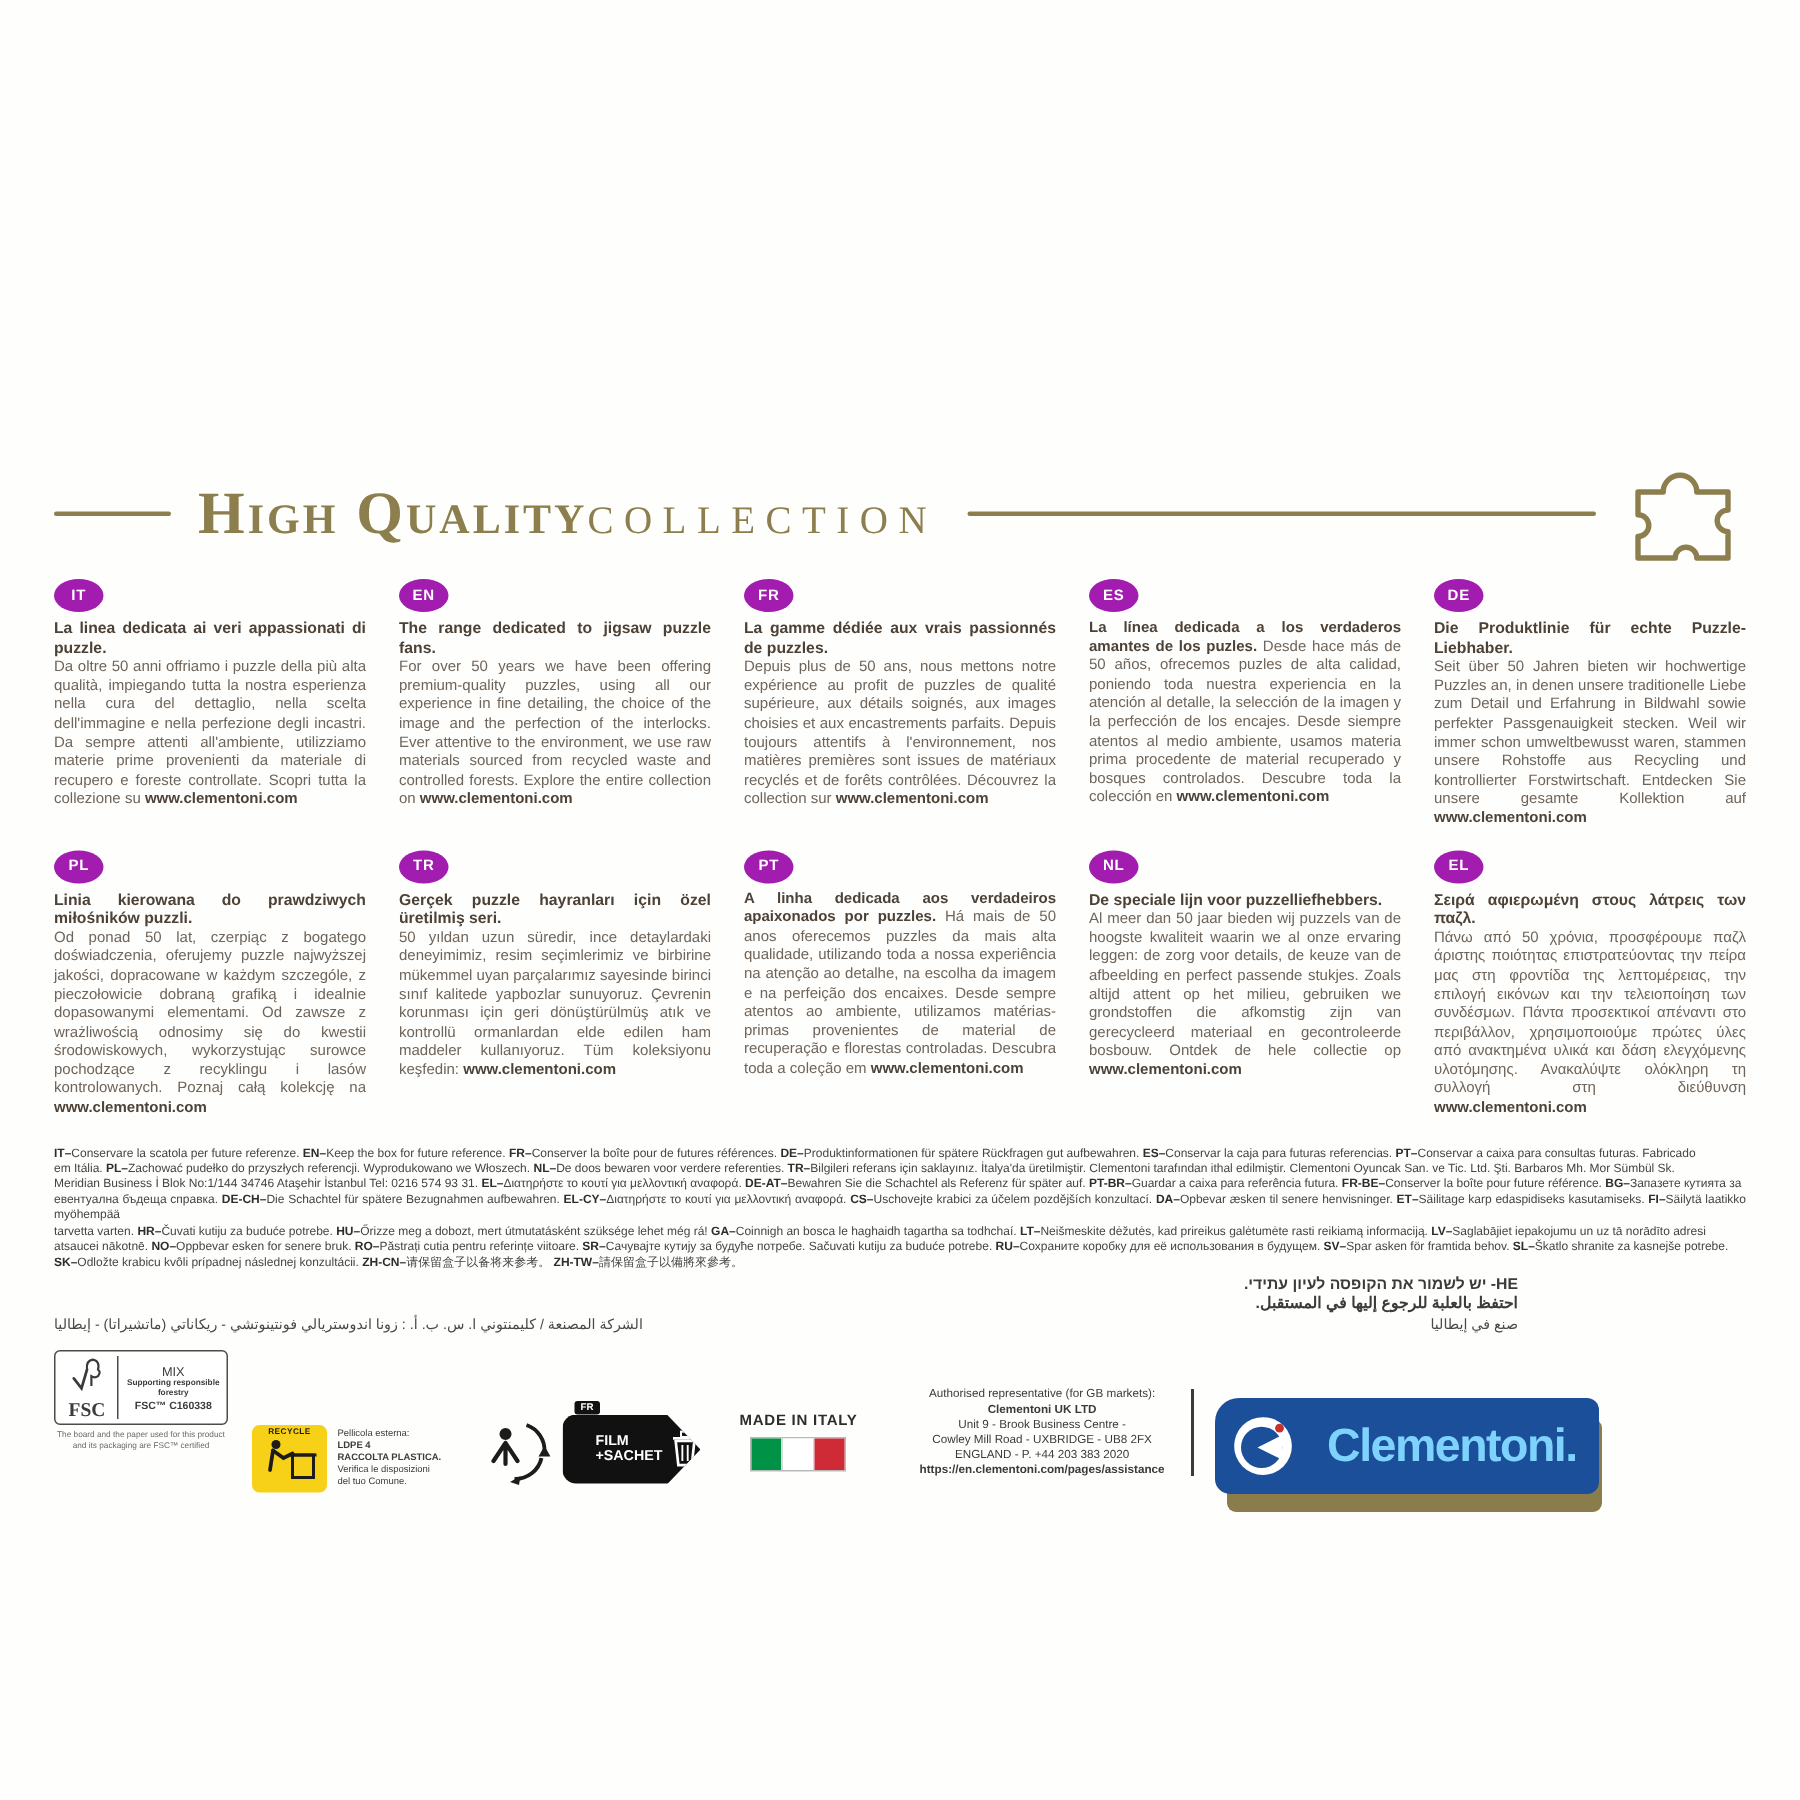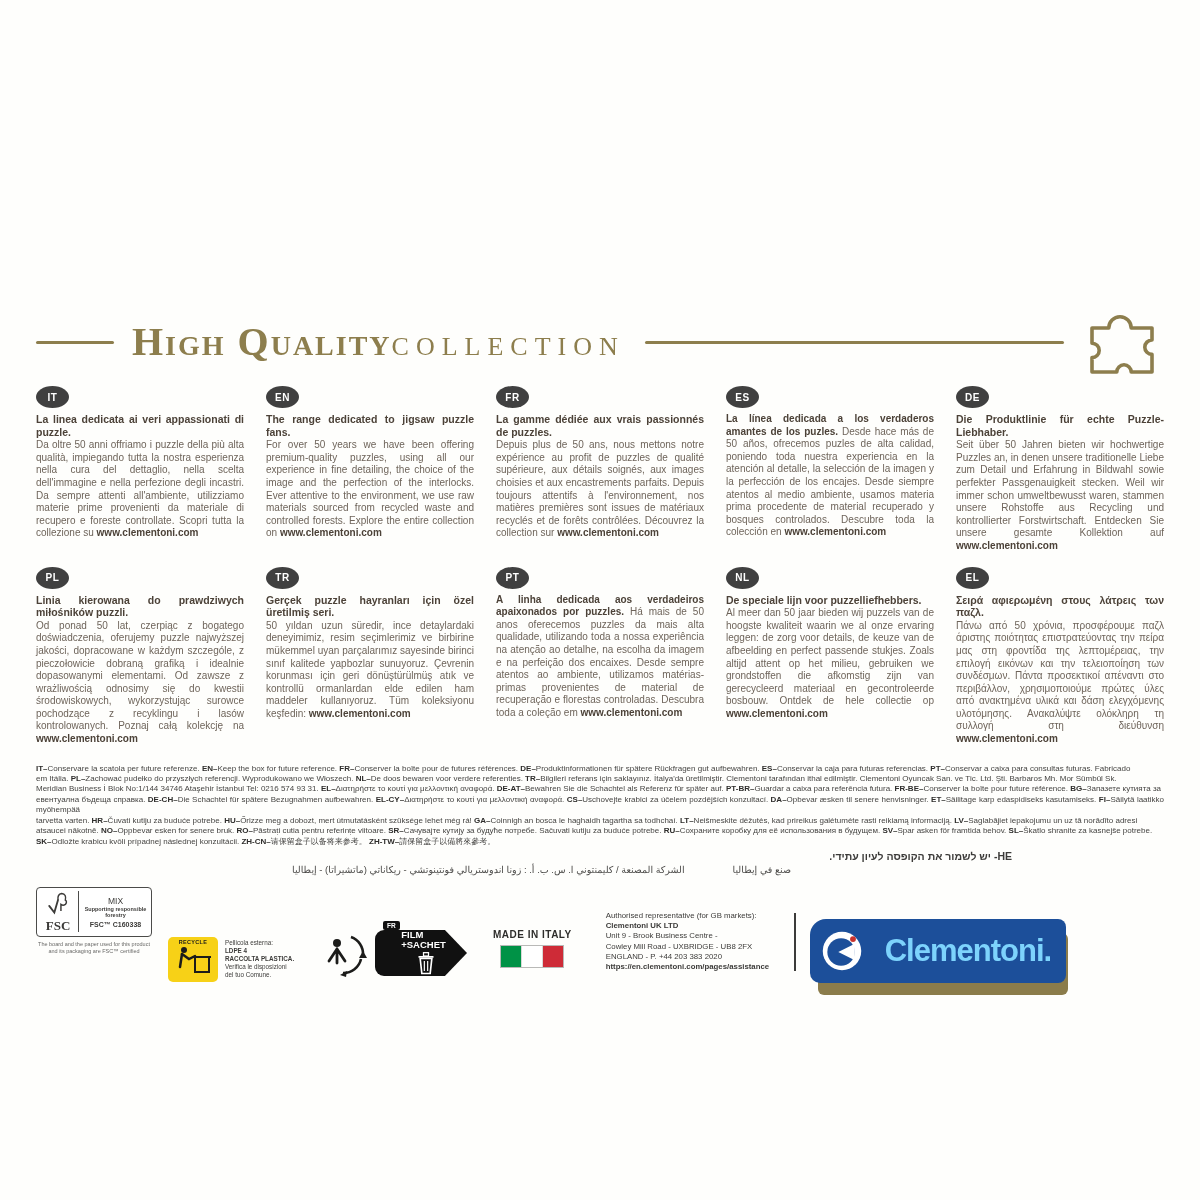--- a/index.html
+++ b/index.html
@@ -19,36 +19,36 @@
   .hq-main{font-family:Liberation Serif, serif;font-variant:small-caps;
     font-size:40px;letter-spacing:2px;font-weight:600;}
   .hq-sub{font-family:"Liberation Serif", serif;font-size:26px;
     letter-spacing:7px;text-transform:uppercase;font-weight:500;}
   .puzzle-svg{width:84px;height:84px;flex:0 0 auto;}
 
   
   .blocks{display:grid;grid-template-columns:repeat(5,1fr);column-gap:22px;row-gap:14px;margin-top:2px;}
   .lang-block{min-height:140px;}
   .lang-badge{display:inline-flex;align-items:center;justify-content:center;
-    width:33px;height:22px;border-radius:50%;background:#404040;color:#fff;
+    width:33px;height:22px;border-radius:50%;background:#a21caf;color:#fff;
     font-size:10px;font-weight:bold;letter-spacing:.5px;margin-bottom:5px;}
   .lang-block p{margin:0;font-size:10px;line-height:12.6px;text-align:justify;color:#6e645a;}
   .lang-block b{color:#4c4238;}
   b.t-block{display:block;font-size:10.5px;margin-bottom:1px;}
   .lnk{color:#4c4238;}
 
   
   .fineprint{margin-top:18px;font-size:8px;line-height:10.4px;color:#454442;}
   .fp-line{text-align:justify;}
   .fp-line:last-of-type{text-align:left;}
   .fineprint b{color:#2e2d2b;}
   .rtl-lines{direction:rtl;text-align:right;margin-right:152px;margin-top:3px;
     font-size:10.5px;color:#3c3b39;line-height:13.5px;font-weight:bold;}
-  .ar-row{display:flex;flex-direction:row-reverse;justify-content:center;gap:48px;
-    direction:rtl;font-weight:normal;font-size:9.5px;color:#4a4947;margin-left:35px;}
+  .ar-row{display:flex;flex-direction:row-reverse;justify-content:space-between;gap:48px;
+    direction:rtl;font-weight:normal;font-size:9.5px;color:#4a4947;}
 
   
   .footer{display:flex;align-items:flex-start;margin-top:10px;}
 
   
   .fsc-group{width:124px;flex:0 0 auto;}
   .fsc-box{width:116px;height:50px;border:1.5px solid #4b4b49;border-radius:4px;
     display:flex;align-items:center;padding:2px 4px;box-sizing:border-box;background:#fff;}
   .fsc-left{width:34px;text-align:center;border-right:1px solid #4b4b49;padding-right:3px;}
   .fsc-logo{font-family:"Liberation Serif", serif;font-weight:bold;font-size:13px;color:#3c3b39;line-height:1;}
@@ -67,35 +67,35 @@
   .recycle-text .b{font-weight:bold;}
 
   
   .triman{margin-left:10px;margin-top:44px;flex:0 0 auto;}
   .filmsachet{margin-left:8px;margin-top:34px;position:relative;flex:0 0 auto;}
   .fr-tab{position:absolute;top:0;left:8px;background:#111;color:#fff;font-size:6.5px;
     font-weight:bold;padding:1px 4px;border-radius:2px;}
   .fs-shape{margin-top:9px;width:92px;height:46px;background:#111;color:#fff;
     border-radius:9px;display:flex;align-items:center;
     clip-path:polygon(0 0,76% 0,100% 50%,76% 100%,0 100%);
-    padding-left:5px;box-sizing:border-box;flex-direction:column;}
+    padding-left:22px;box-sizing:border-box;}
   .fs-label{font-size:9.5px;font-weight:bold;line-height:10.5px;}
 
   
   .mii{margin-left:26px;margin-top:42px;flex:0 0 auto;text-align:center;}
   .mii-label{font-size:10px;font-weight:bold;color:#2e2d2b;letter-spacing:.5px;}
   .flag{display:flex;width:62px;height:21px;margin:5px auto 0;border:1px solid #b9b9b7;}
   .flag div{flex:1;}
   .flag .g{background:#009246;}
   .flag .w{background:#fff;border-left:1px solid #d9d9d7;border-right:1px solid #d9d9d7;}
   .flag .r{background:#ce2b37;}
 
   
   .addr{margin-left:34px;margin-top:24px;flex:0 0 auto;font-size:7.8px;line-height:10.2px;
-    color:#3c3b39;text-align:left;width:178px;}
+    color:#3c3b39;text-align:center;width:178px;}
   .addr .bold{font-weight:bold;}
   .addr-divider{width:2px;background:#3c3b39;height:58px;margin:26px 0 0 10px;flex:0 0 auto;}
   .addr.manu{width:150px;margin-left:12px;}
 
   
   .clem-wrap{margin-left:14px;margin-top:32px;position:relative;flex:0 0 auto;width:258px;height:78px;}
   .clem-shadow{position:absolute;left:8px;right:0;top:14px;height:62px;background:#8b7c4b;border-radius:6px;}
   .clem-box{position:absolute;left:0;top:0;width:256px;height:64px;background:#1c4f9a;
     border-radius:16px 8px 8px 10px;display:flex;align-items:center;padding-left:10px;box-sizing:border-box;}
   .clem-text{color:#7dd3fc;font-size:31px;font-weight:bold;letter-spacing:-1px;margin-left:21px;}
@@ -173,20 +173,21 @@
     <div class="fp-line"><b>IT–</b>Conservare la scatola per future referenze. <b>EN–</b>Keep the box for future reference. <b>FR–</b>Conserver la boîte pour de futures références. <b>DE–</b>Produktinformationen für spätere Rückfragen gut aufbewahren. <b>ES–</b>Conservar la caja para futuras referencias. <b>PT–</b>Conservar a caixa para consultas futuras. Fabricado</div>
     <div class="fp-line">em Itália. <b>PL–</b>Zachować pudełko do przyszłych referencji. Wyprodukowano we Włoszech. <b>NL–</b>De doos bewaren voor verdere referenties. <b>TR–</b>Bilgileri referans için saklayınız. İtalya'da üretilmiştir. Clementoni tarafından ithal edilmiştir. Clementoni Oyuncak San. ve Tic. Ltd. Şti. Barbaros Mh. Mor Sümbül Sk.</div>
     <div class="fp-line">Meridian Business İ Blok No:1/144 34746 Ataşehir İstanbul Tel: 0216 574 93 31. <b>EL–</b>Διατηρήστε το κουτί για μελλοντική αναφορά. <b>DE-AT–</b>Bewahren Sie die Schachtel als Referenz für später auf. <b>PT-BR–</b>Guardar a caixa para referência futura. <b>FR-BE–</b>Conserver la boîte pour future référence. <b>BG–</b>Запазете кутията за</div>
     <div class="fp-line">евентуална бъдеща справка. <b>DE-CH–</b>Die Schachtel für spätere Bezugnahmen aufbewahren. <b>EL-CY–</b>Διατηρήστε το κουτί για μελλοντική αναφορά. <b>CS–</b>Uschovejte krabici za účelem pozdějších konzultací. <b>DA–</b>Opbevar æsken til senere henvisninger. <b>ET–</b>Säilitage karp edaspidiseks kasutamiseks. <b>FI–</b>Säilytä laatikko myöhempää</div>
     <div class="fp-line">tarvetta varten. <b>HR–</b>Čuvati kutiju za buduće potrebe. <b>HU–</b>Őrizze meg a dobozt, mert útmutatásként szüksége lehet még rá! <b>GA–</b>Coinnigh an bosca le haghaidh tagartha sa todhchaí. <b>LT–</b>Neišmeskite dėžutės, kad prireikus galėtumėte rasti reikiamą informaciją. <b>LV–</b>Saglabājiet iepakojumu un uz tā norādīto adresi</div>
     <div class="fp-line">atsaucei nākotnē. <b>NO–</b>Oppbevar esken for senere bruk. <b>RO–</b>Păstrați cutia pentru referințe viitoare. <b>SR–</b>Сачувајте кутију за будуће потребе. Sačuvati kutiju za buduće potrebe. <b>RU–</b>Сохраните коробку для её использования в будущем. <b>SV–</b>Spar asken för framtida behov. <b>SL–</b>Škatlo shranite za kasnejše potrebe.</div>
     <div class="fp-line"><b>SK–</b>Odložte krabicu kvôli prípadnej následnej konzultácii.    <b>ZH-CN–</b>请保留盒子以备将来参考。    <b>ZH-TW–</b>請保留盒子以備將來參考。</div>
 
     <div class="rtl-lines">
       <div>HE- יש לשמור את הקופסה לעיון עתידי.</div>
+      <div>احتفظ بالعلبة للرجوع إليها في المستقبل.</div>
       <div class="ar-row">
         <span>الشركة المصنعة / كليمنتوني ا. س. ب. أ. : زونا اندوستريالي فونتينوتشي - ريكاناتي (ماتشيراتا) - إيطاليا</span>
         <span>صنع في إيطاليا</span>
       </div>
     </div>
   </div>
 
   <div class="footer">
 
     <div class="fsc-group">

